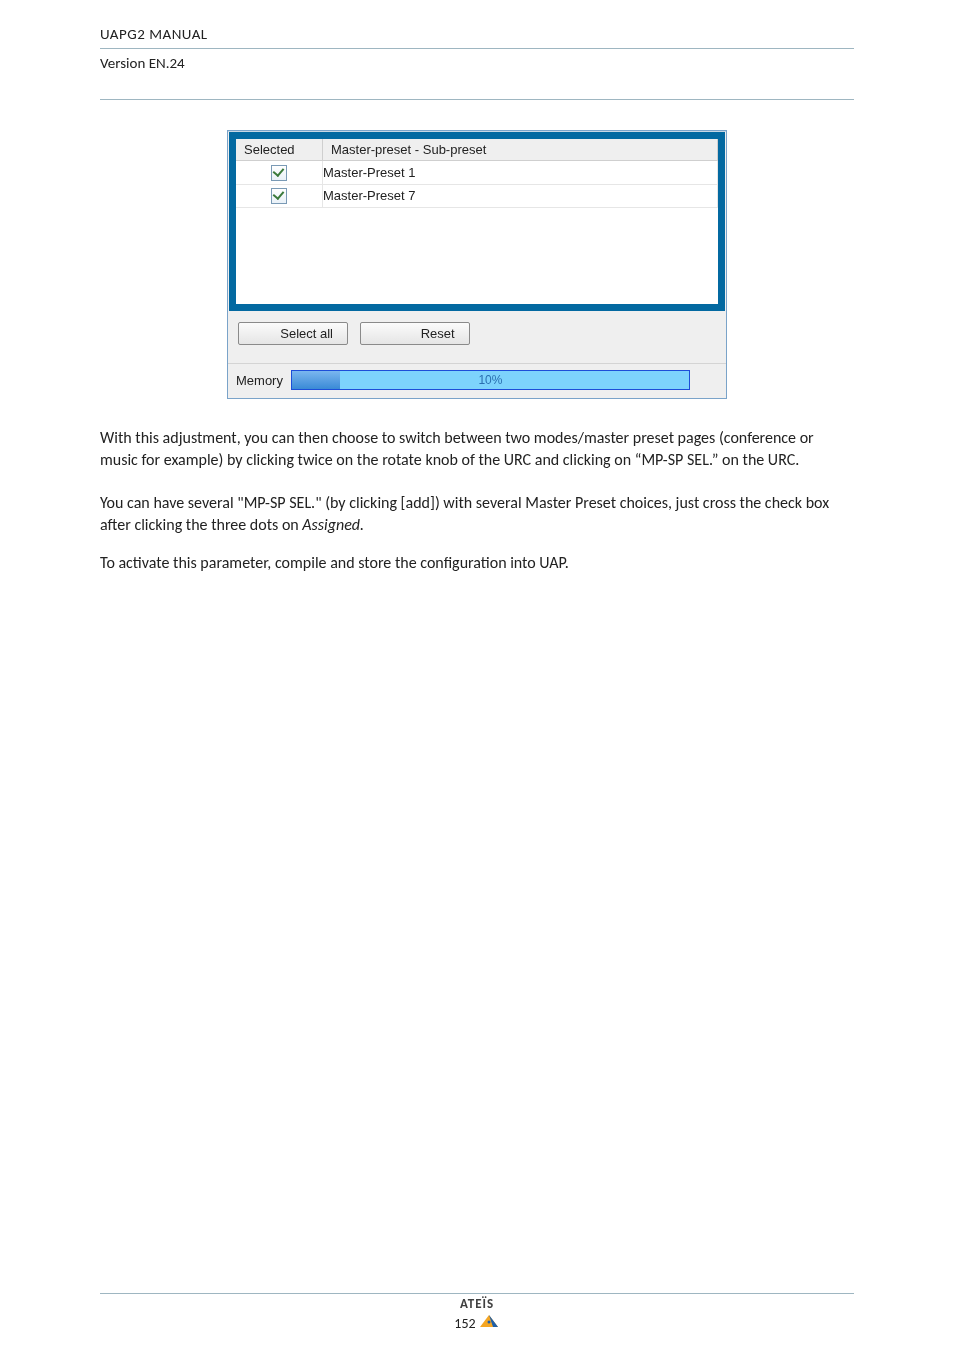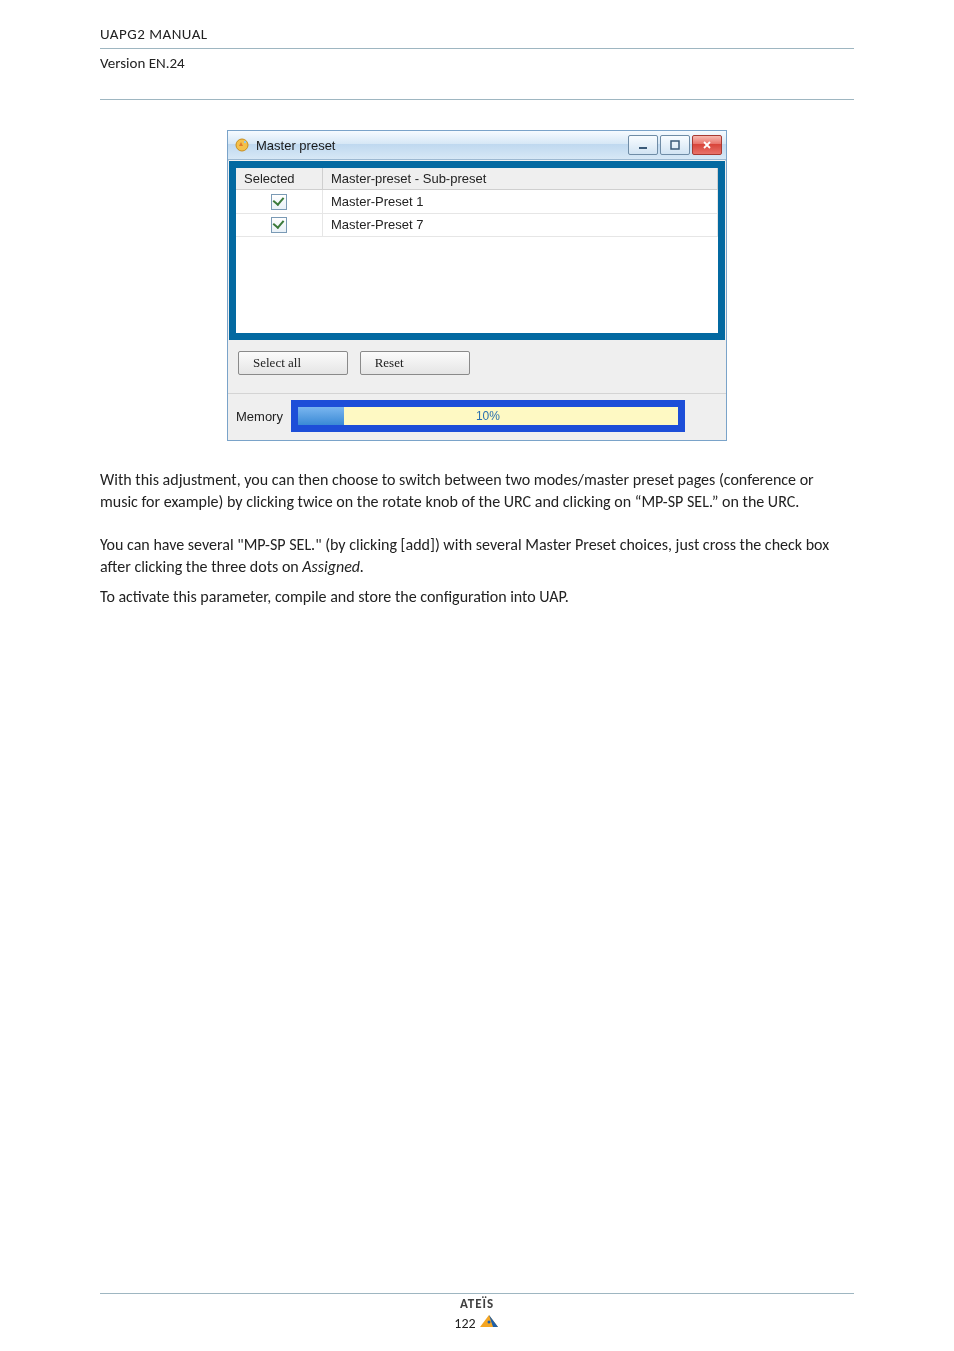--- a/index.html
+++ b/index.html
@@ -97,21 +97,21 @@
   .grid th {
     background: #efefef;
     font-weight: normal;
     text-align: left;
     padding: 3px 8px;
     border-bottom: 1px solid #cfcfcf;
     border-right: 1px solid #cfcfcf;
   }
   .grid th.colsel { width: 70px; }
   .grid td {
-    padding: 3px 8px;
+    padding: 3px 0;
     border-bottom: 1px solid #e6e6e6;
     border-right: 1px solid #e6e6e6;
   }
   .grid td.sel { text-align: center; }
   .chk {
     width: 14px; height: 14px;
     display: inline-block;
     border: 1px solid #7a9ab5;
     background: linear-gradient(#fff, #e9f1f8);
     position: relative;
@@ -132,40 +132,40 @@
     padding: 10px 10px 18px 10px;
     background: #efefef;
   }
   .btn {
     display: inline-block;
     min-width: 80px;
     padding: 3px 14px;
     border: 1px solid #8a8a8a;
     background: linear-gradient(#fbfbfb, #e5e5e5);
     font-size: 13px;
-    text-align: left;
+    text-align: right;
     margin-right: 8px;
     border-radius: 2px;
-    font-family: Liberation Serif, serif;
   }
   .memrow {
     display: flex;
     align-items: center;
     padding: 6px 8px 8px 8px;
     border-top: 1px solid #d4d4d4;
     background: #efefef;
   }
   .memlabel { margin-right: 8px; }
   .membar {
     flex: 0 0 auto;
     width: 380px;
     height: 18px;
-    border: 7px solid #1d4ed8;
-    background: #fef9c3;
+    border: 1px solid #1d4ed8;
+    background: #7dd3fc;
     position: relative;
+    padding-left: 17px;
   }
   .memfill {
     position: absolute;
     left: 0; top: 0; bottom: 0;
     width: 12%;
     background: linear-gradient(#7ab6ef, #3a8ad6);
   }
   .memtext {
     position: absolute;
     left: 0; right: 0; top: 0; bottom: 0;
@@ -176,21 +176,21 @@
   }
 
   
   .para {
     font-size: 16px;
     line-height: 1.35;
     margin-top: 28px;
   }
   .para2 { margin-top: 22px; }
   .para3 { margin-top: 22px; }
-  .para4 { margin-top: 8px; }
+  .para4 { margin-top: 16px; }
   .ital { font-style: italic; }
 
   
   .footer {
     position: absolute;
     left: 100px; right: 100px;
     bottom: 18px;
   }
   .footer-rule {
     border: none;
@@ -225,47 +225,20 @@
 
   <div class="header-block">
     <div class="header-line1">UAPG2  MANUAL</div>
     <hr class="header-rule">
     <div class="header-line2">Version EN.24</div>
     <hr class="header-rule second">
   </div>
 
   <div class="dialog-wrap">
     <div class="dialog">
-      <div class="titlebar">
-        <span class="appicon">
-          <svg viewBox="0 0 16 16" width="16" height="16">
-            <circle cx="8" cy="8" r="6" fill="#f4c04a" stroke="#c98f1e" stroke-width="1"></circle>
-            <path d="M5 9 L7 5 L9 9 Z" fill="#e07b2e"></path>
-            <circle cx="11" cy="5" r="1.2" fill="#8fc9f0"></circle>
-          </svg>
-        </span>
-        <span class="title">Master preset</span>
-        <div class="winbtns">
-          <span class="winbtn">
-            <svg width="10" height="10" viewBox="0 0 10 10">
-                <rect x="1" y="7" width="8" height="2" fill="#3a5a78"></rect>
-              </svg>
-          </span>
-          <span class="winbtn">
-            <svg width="10" height="10" viewBox="0 0 10 10">
-                <rect x="1" y="1" width="8" height="8" fill="none" stroke="#3a5a78" stroke-width="1.5"></rect>
-              </svg>
-          </span>
-          <span class="winbtn close">
-            <svg width="10" height="10" viewBox="0 0 10 10">
-                <path d="M2 2 L8 8 M8 2 L2 8" stroke="#fff" stroke-width="1.8"></path>
-              </svg>
-          </span>
-        </div>
-      </div>
       <div class="dialog-body">
         <div class="grid">
           <table>
             <thead>
               <tr>
                 <th class="colsel">Selected</th>
                 <th>Master-preset - Sub-preset</th>
               </tr>
             </thead>
             <tbody>
@@ -304,21 +277,21 @@
     <span>You can have several "MP-SP SEL." (by clicking [add]) with several Master Preset choices, just cross the check box after clicking the three dots on </span><span class="ital">Assigned.</span>
   </div>
 
   <div class="para para4">To activate this parameter, compile and store the configuration into UAP.</div>
 
   <div class="footer">
     <hr class="footer-rule">
     <div class="footer-center">
       <div class="brand">ATEÏS</div>
       <div class="pagenum">
-        <span>122</span>
+        <span>152</span>
         <span class="logo-tri">
           <svg width="22" height="16" viewBox="0 0 22 16">
             <polygon points="2,14 11,2 20,14" fill="#f5a623"></polygon>
             <polygon points="11,2 20,14 15,14" fill="#1f5fa8"></polygon>
             <circle cx="11" cy="9" r="1.5" fill="#1f5fa8"></circle>
           </svg>
         </span>
       </div>
     </div>
   </div>

